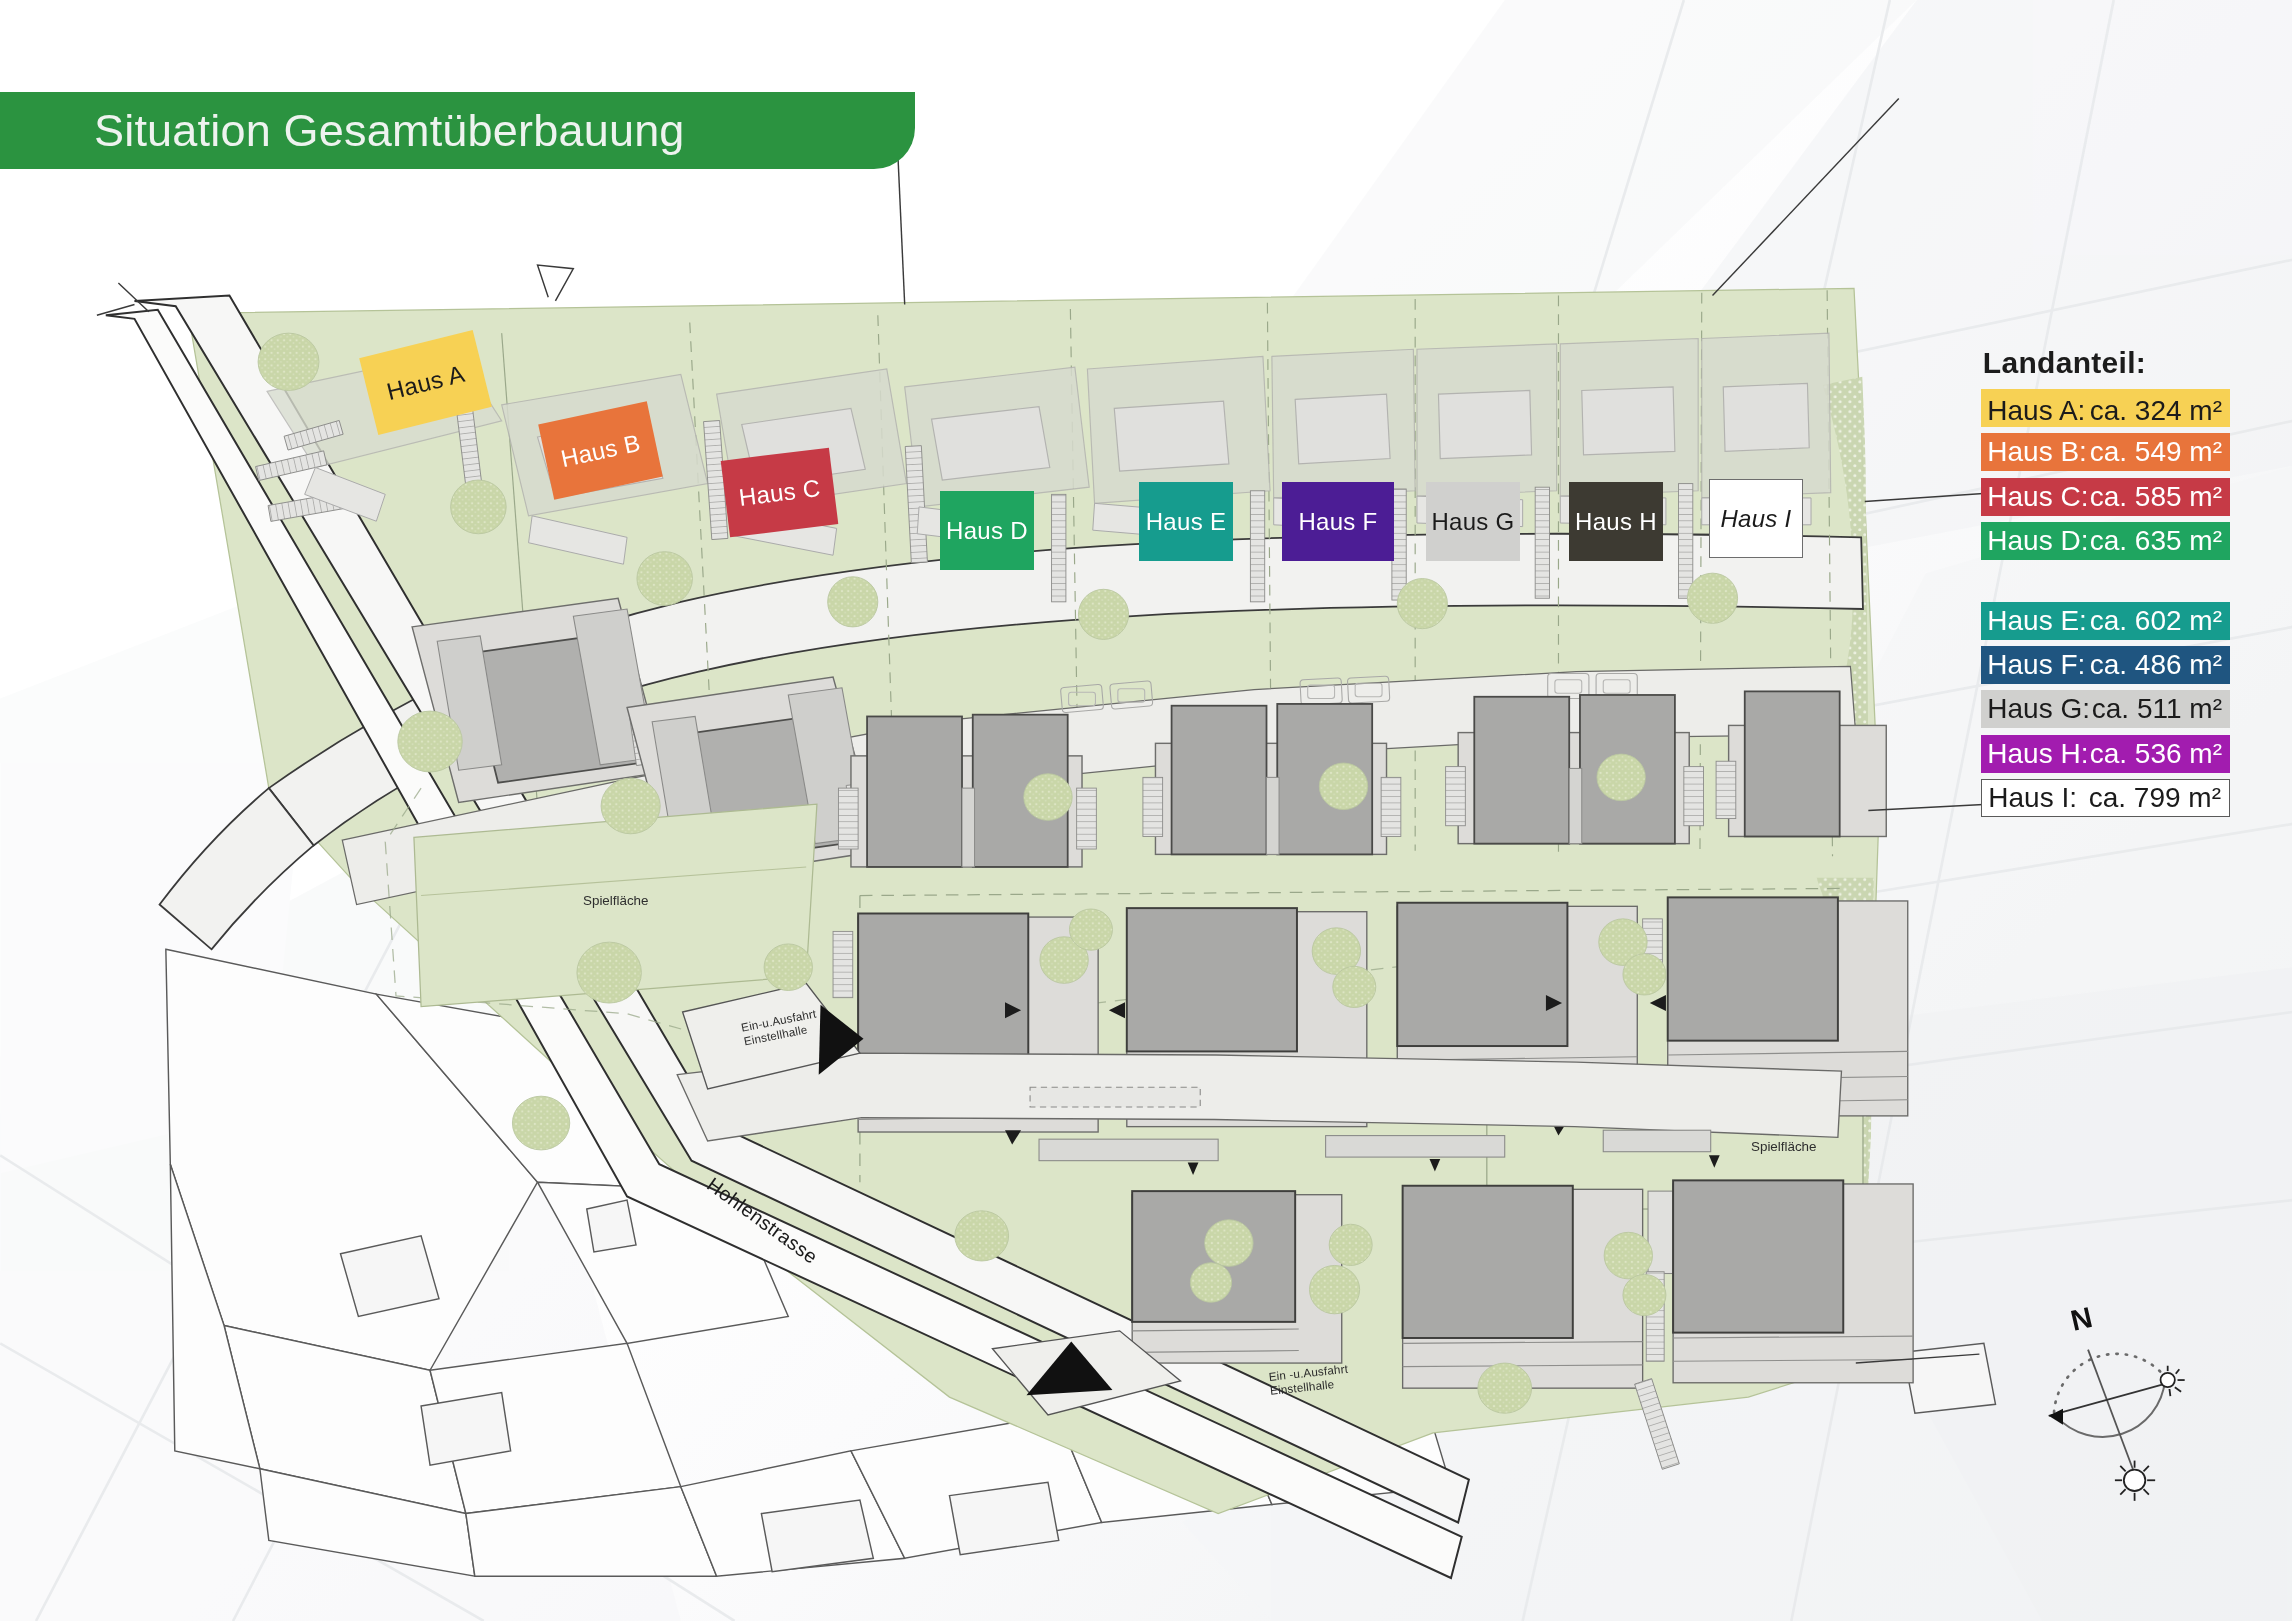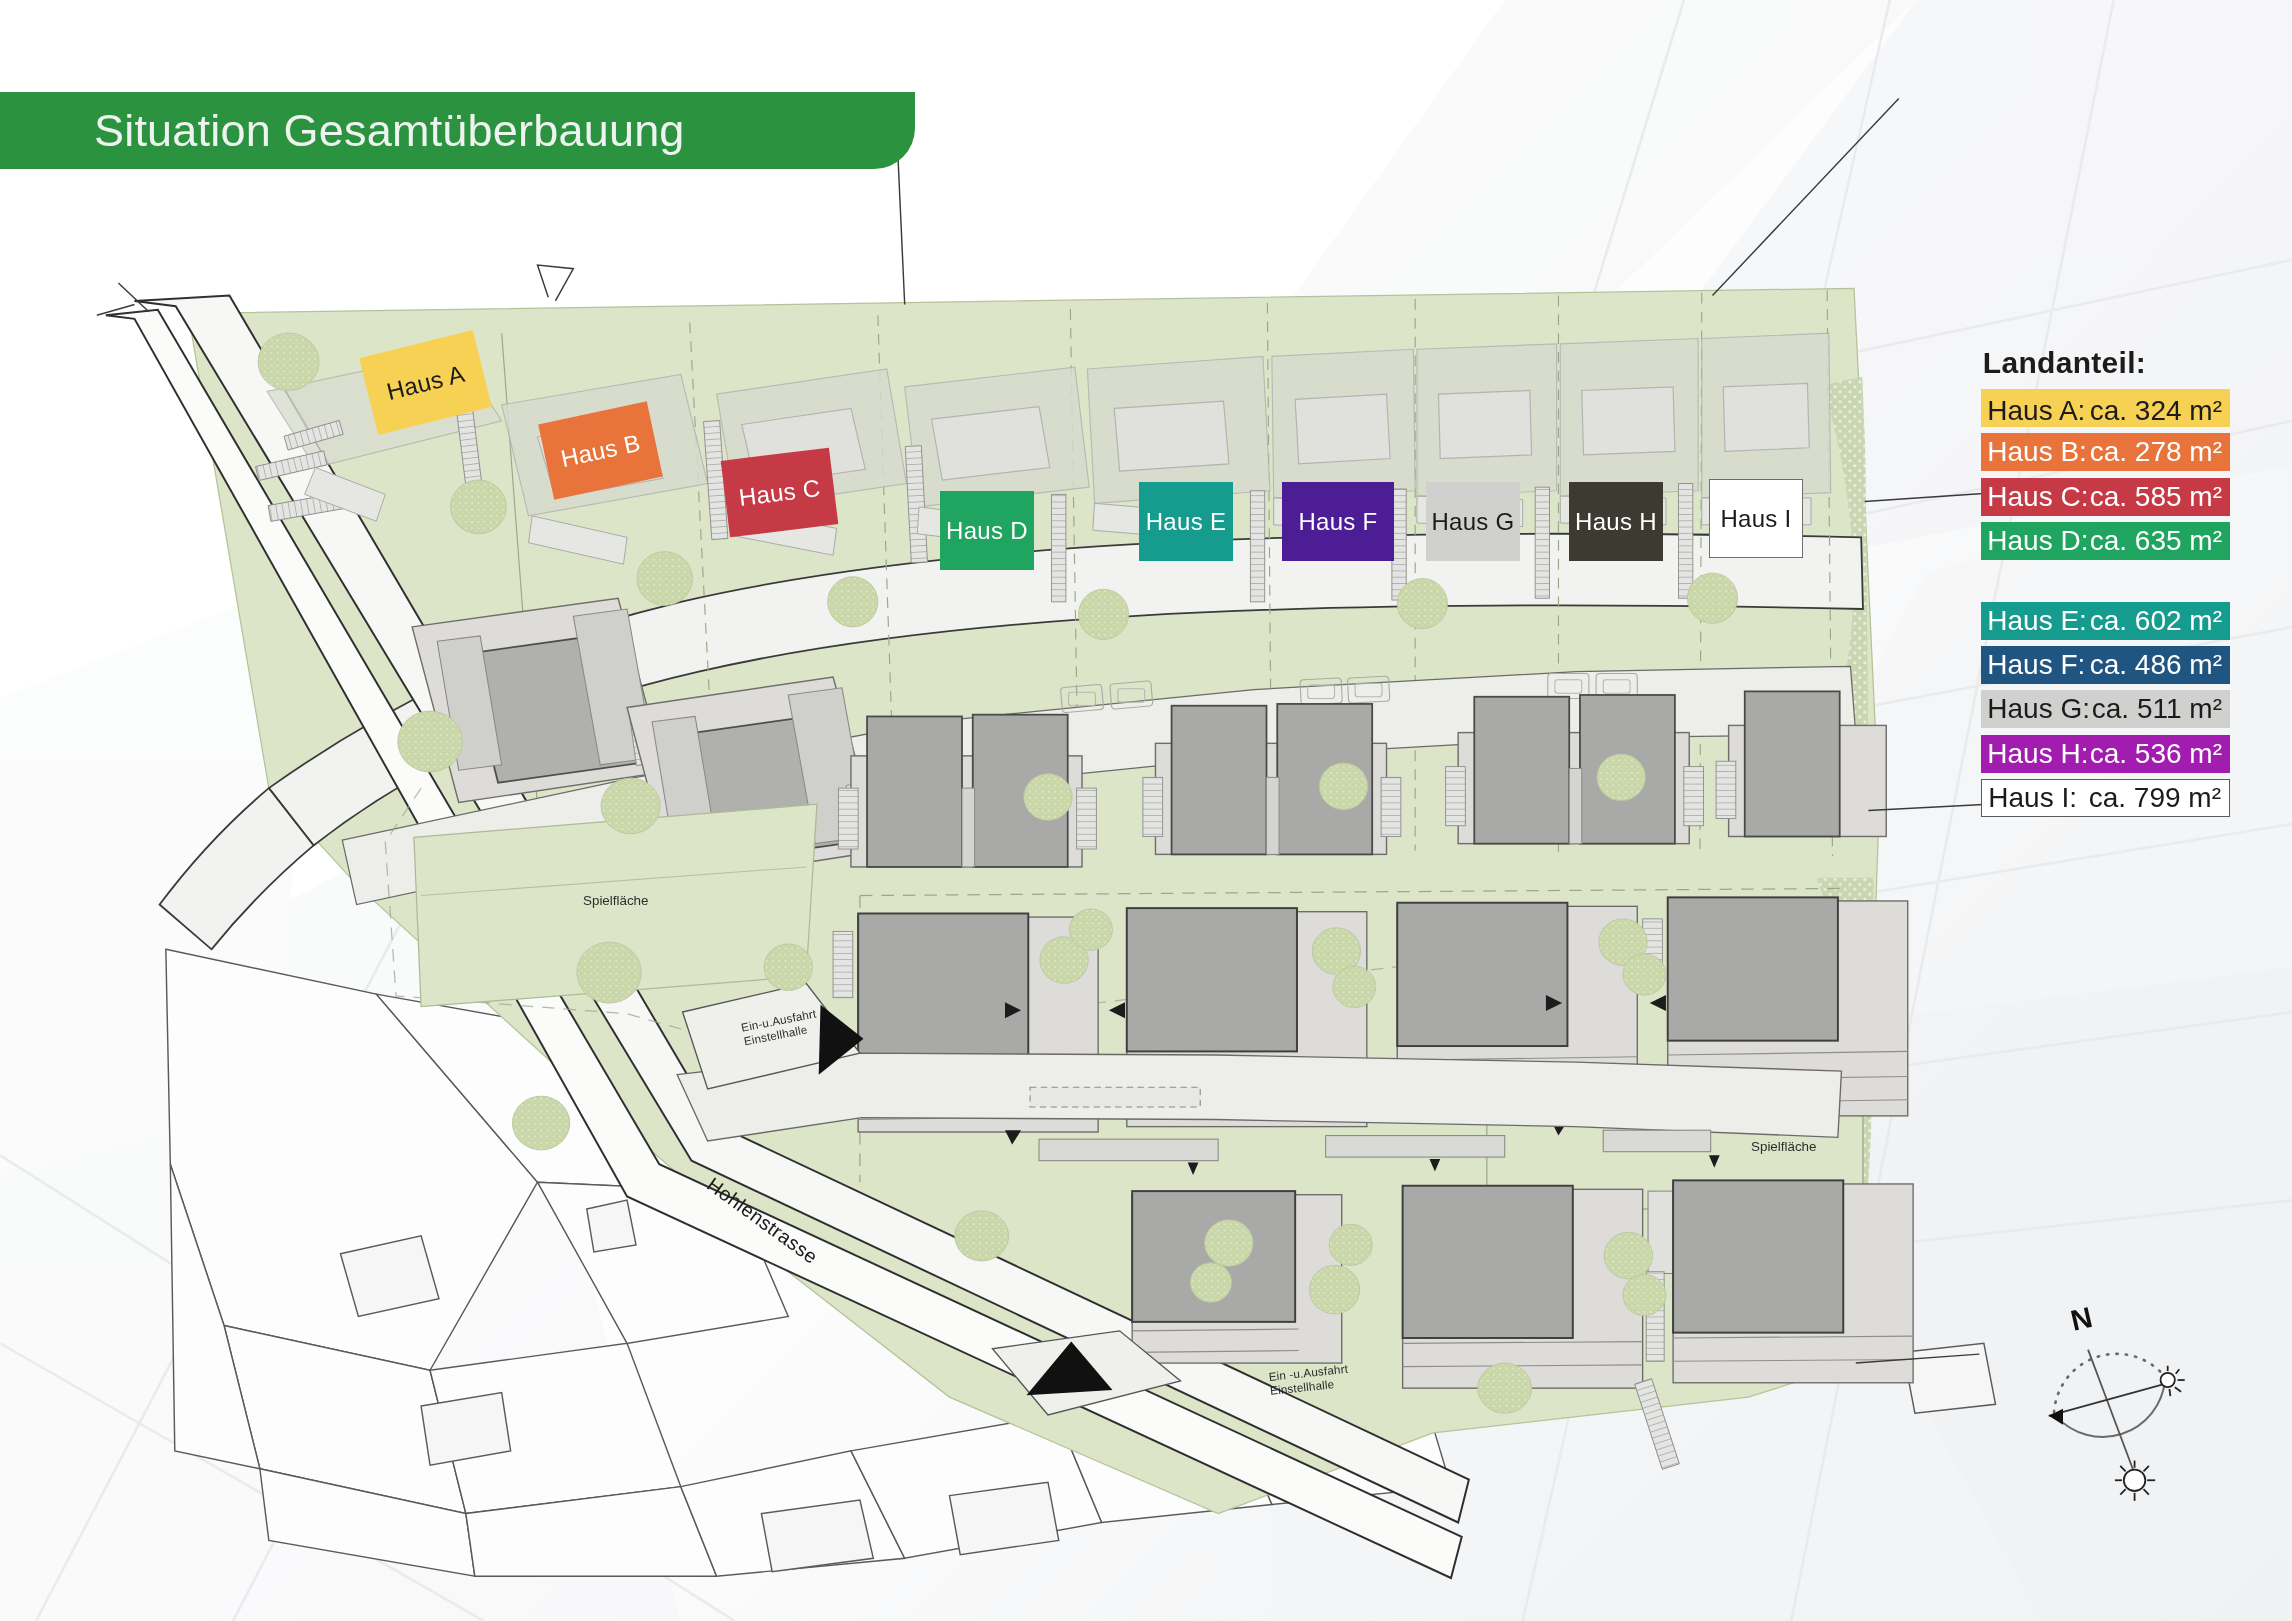--- a/index.html
+++ b/index.html
@@ -499,21 +499,21 @@
 
   <div class="legend">
     <div class="legend-title">Landanteil:</div>
     <div id="legend-rows">
         <div class="legend-row" style="background: rgb(247, 209, 84); color: rgb(27, 27, 27); align-items: flex-end;">
           <span class="lr-house">Haus A:</span>
           <span class="lr-area">ca. 324 m²</span>
         </div>
         <div class="legend-row" style="background: rgb(232, 116, 59); color: rgb(255, 255, 255);">
           <span class="lr-house">Haus B:</span>
-          <span class="lr-area">ca. 278 m²</span>
+          <span class="lr-area">ca. 549 m²</span>
         </div>
         <div class="legend-row" style="background: rgb(198, 58, 70); color: rgb(255, 255, 255);">
           <span class="lr-house">Haus C:</span>
           <span class="lr-area">ca. 585 m²</span>
         </div>
         <div class="legend-row" style="background: rgb(31, 165, 96); color: rgb(255, 255, 255); text-align: center;">
           <span class="lr-house">Haus D:</span>
           <span class="lr-area">ca. 635 m²</span>
         </div>
         <div class="legend-row" style="background: rgb(22, 156, 142); color: rgb(255, 255, 255); margin-top: 42px;">
@@ -557,21 +557,21 @@
       </div>
       <div class="house-chip" style="left: 1282px; top: 482px; width: 112px; height: 79px; background: #4c1d95; color: rgb(255, 255, 255); transform: rotate(0deg);">
         <span>Haus F</span>
       </div>
       <div class="house-chip" style="left: 1426px; top: 482px; width: 94px; height: 79px; background: rgb(208, 208, 206); color: rgb(27, 27, 27); transform: rotate(0deg);">
         <span>Haus G</span>
       </div>
       <div class="house-chip" style="left: 1569px; top: 482px; width: 94px; height: 79px; background: rgb(61, 58, 50); color: rgb(255, 255, 255); transform: rotate(0deg);">
         <span>Haus H</span>
       </div>
-      <div class="house-chip bordered" style="left: 1709px; top: 479px; width: 94px; height: 79px; background: rgb(255, 255, 255); color: rgb(27, 27, 27); transform: rotate(0deg);">
+      <div class="house-chip bordered" style="left: 1709px; top: 479px; width: 94px; height: 79px; background: rgb(255, 255, 255); color: rgb(27, 27, 27); transform: rotate(0deg); font-style: italic;">
         <span>Haus I</span>
       </div>
     </div>
 
   <div class="street-label" style="left:716px;top:1173px;transform:rotate(36deg);transform-origin:0 0;">Hohlenstrasse</div>
 
   <div id="map-notes">
       <div class="map-note two-line" style="left: 740px; top: 1021px; transform: rotate(-11deg); transform-origin: 0px 0px;">
         <div>Ein-u.Ausfahrt</div>
         <div>Einstellhalle</div>

